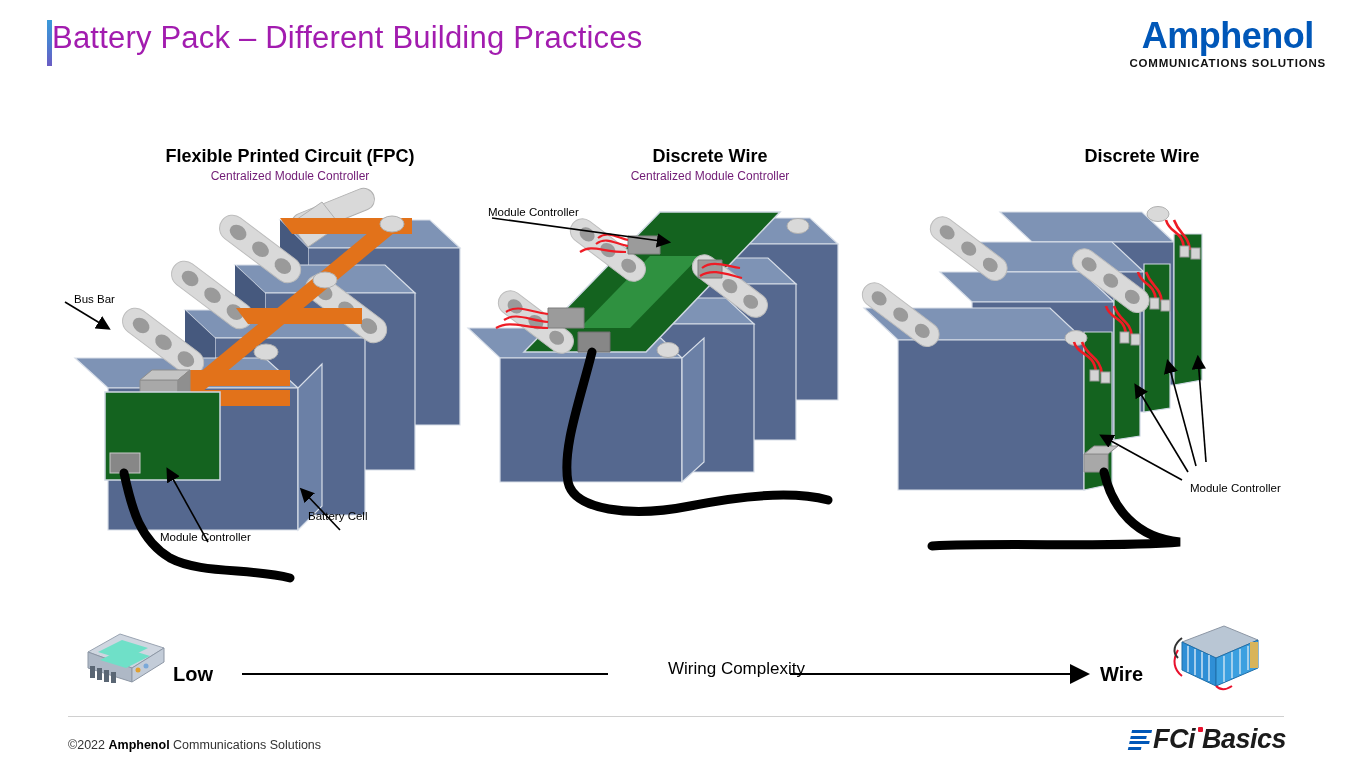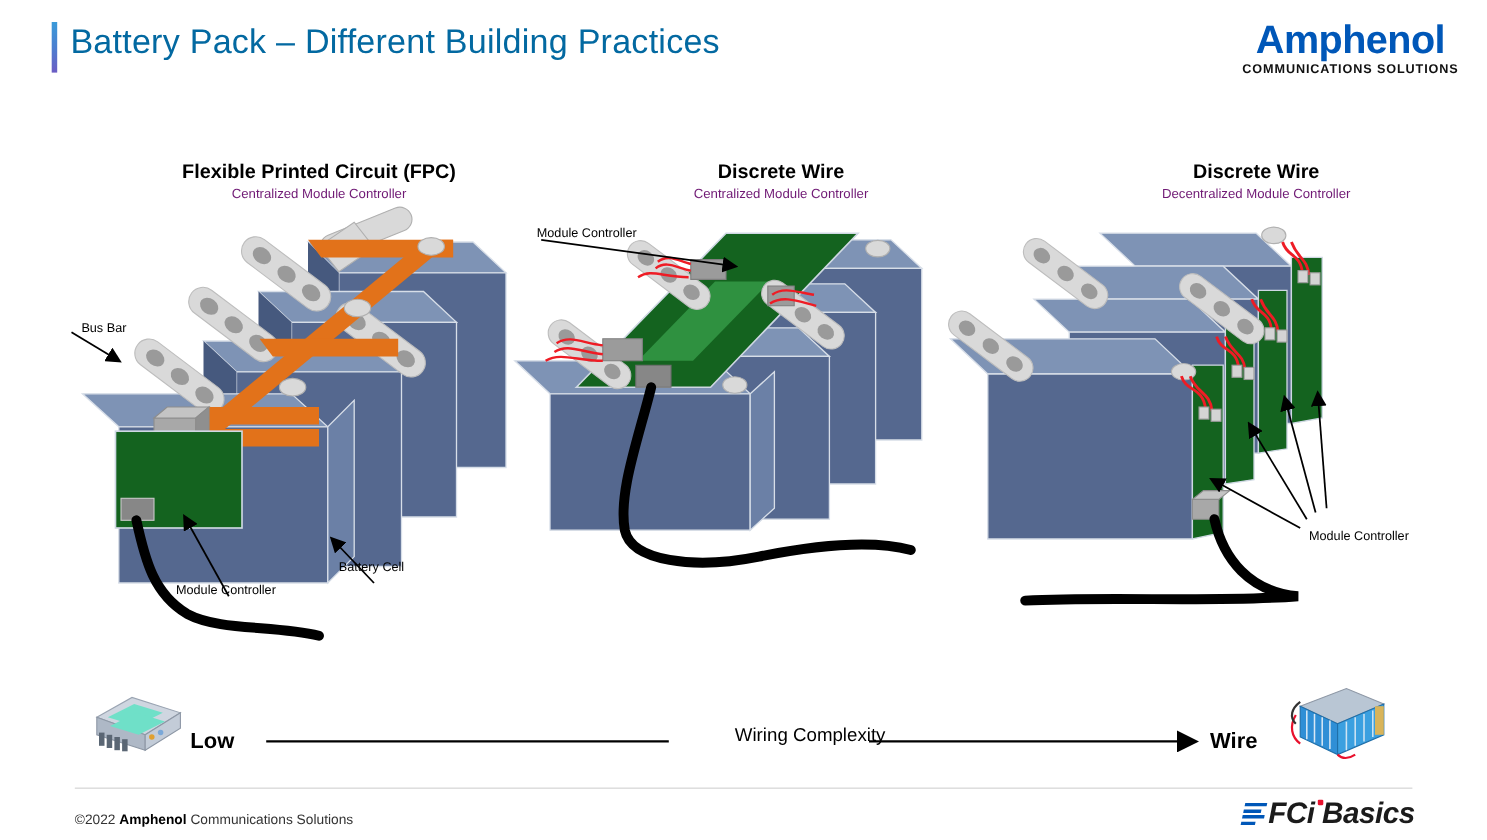--- a/index.html
+++ b/index.html
@@ -9,22 +9,22 @@
     overflow:hidden;position:relative;
   }
   .slide{position:absolute;inset:0;}
 
   
   .title-accent{
     position:absolute;left:47px;top:20px;width:5px;height:46px;
     background:linear-gradient(180deg,#3a9ad9 0%,#4b7fd0 50%,#6b5cc4 100%);
   }
   .slide-title{
-    position:absolute;left:64px;top:20px;
-    font-size:31px;color:#0369a1;letter-spacing:.2px;white-space:nowrap;
+    position:absolute;left:52px;top:20px;
+    font-size:31px;color:#a21caf;letter-spacing:.2px;white-space:nowrap;
   }
   .brand{position:absolute;right:26px;top:18px;text-align:center;}
   .brand-name{
     font-size:36px;font-weight:bold;color:#0057b8;line-height:1;
     letter-spacing:-0.5px;
   }
   .brand-sub{
     font-size:11.5px;font-weight:bold;color:#111;letter-spacing:0.8px;
     margin-top:3px;
   }
@@ -86,21 +86,20 @@
   <div class="col-head" style="left:140px;top:146px;width:300px;">
     <div class="h1">Flexible Printed Circuit (FPC)</div>
     <div class="h2">Centralized Module Controller</div>
   </div>
   <div class="col-head" style="left:560px;top:146px;width:300px;">
     <div class="h1">Discrete Wire</div>
     <div class="h2">Centralized Module Controller</div>
   </div>
   <div class="col-head" style="left:992px;top:146px;width:300px;">
     <div class="h1">Discrete Wire</div>
-    <div class="h2">Decentralized Module Controller</div>
   </div>
 
   <div class="diagram" style="left:40px;top:190px;">
     <svg width="420" height="410" viewBox="0 0 420 410">
       <defs>
         <g id="cellTopA"></g>
       </defs>
 
       <g>
         <polygon points="240,30 390,30 420,58 268,58" fill="#7e93b5" stroke="#d7dee8" stroke-width="1.2"></polygon>

